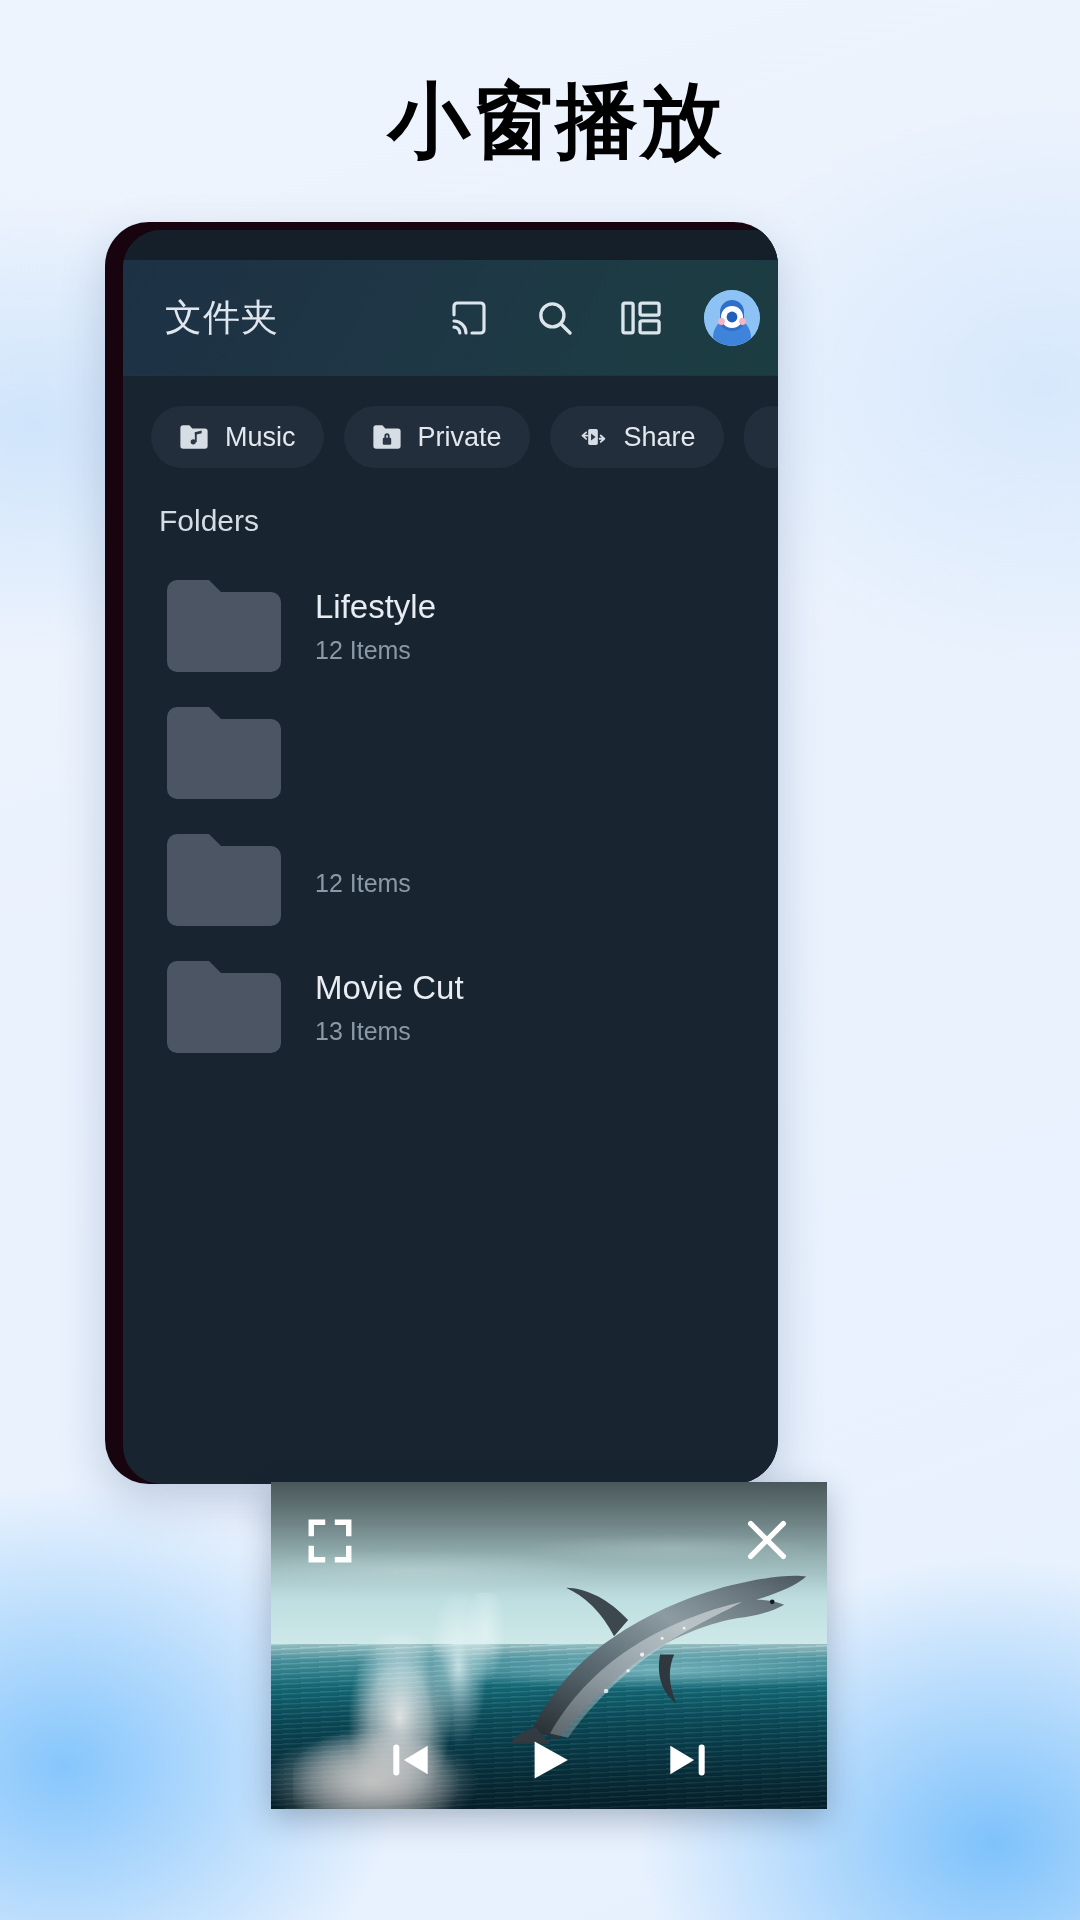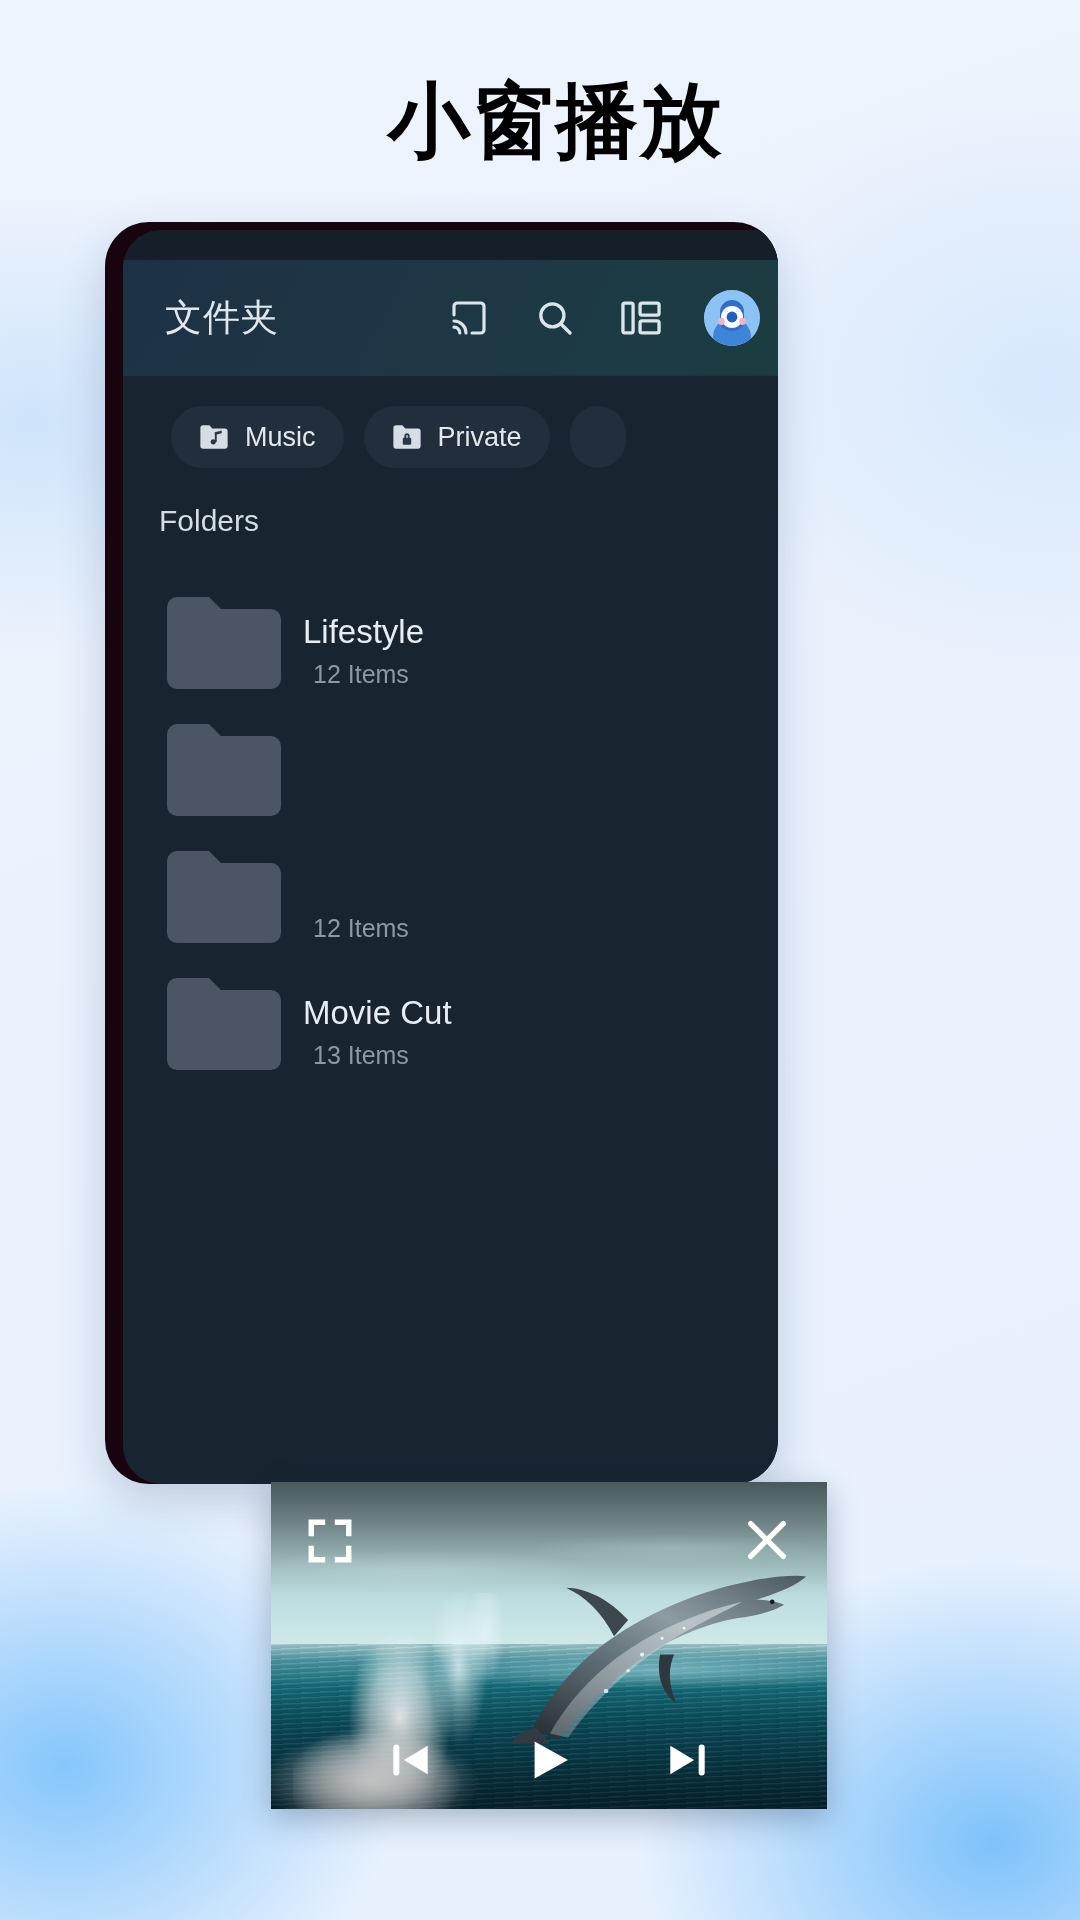--- a/index.html
+++ b/index.html
@@ -121,21 +121,21 @@
     align-items: center;
     justify-content: center;
     overflow: hidden;
     flex: none;
   }
 
   
   #chips {
     display: flex;
     gap: 20px;
-    padding: 30px 0 0 48px;
+    padding: 30px 0 0 28px;
     white-space: nowrap;
     text-align: center;
   }
 
   .chip {
     height: 62px;
     border-radius: 31px;
     background: #222e3b;
     display: flex;
     align-items: center;
@@ -157,22 +157,22 @@
     padding: 36px 0 6px 36px;
     font-size: 30px;
     color: #d4dce4;
   }
 
   
   #folder-list { padding: 18px 0 0 44px; }
 
   .folder-row {
     display: flex;
-    align-items: flex-end;
-    gap: 22px;
+    align-items: center;
+    gap: 34px;
     height: 127px;
     margin-bottom: 0;
   }
 
   .folder-thumb {
     width: 114px;
     height: 92px;
     flex: none;
     position: relative;
   }
@@ -181,21 +181,20 @@
   .folder-name {
     font-size: 33px;
     color: #e7edf3;
     line-height: 1.25;
     font-weight: 400;
   }
   .folder-count {
     font-size: 25px;
     color: #8b99a6;
     margin-top: 8px;
-    margin-left: 10px;
   }
 
   
   #pip {
     position: absolute;
     left: 271px;
     top: 1482px;
     width: 556px;
     height: 327px;
     overflow: hidden;
@@ -403,20 +402,31 @@
             <path d="M1 3.2A2.2 2.2 0 0 1 3.2 1h5.1l2.3 2.6h10.2A2.2 2.2 0 0 1 23 5.8v12A2.2 2.2 0 0 1 20.8 20H3.2A2.2 2.2 0 0 1 1 17.8z" fill="#d6dde5"></path>
             <g fill="#2b3746">
               <rect x="8.6" y="11.2" width="6.8" height="5.6" rx="1"></rect>
               <path d="M9.9 11.4v-1.9a2.1 2.1 0 0 1 4.2 0v1.9h-1.5v-1.9a0.6 0.6 0 0 0-1.2 0v1.9z"></path>
             </g>
           </svg>
         </span>
         <span class="chip-label">Private</span>
       </div>
 
+      <div class="chip">
+        <span class="chip-icon">
+          <svg width="34" height="26" viewBox="0 0 28 21">
+            <rect x="9.5" y="3" width="9" height="15" rx="1.6" fill="#d6dde5"></rect>
+            <path d="M12.2 7.2 L16.4 10.5 L12.2 13.8 Z" fill="#2b3746"></path>
+            <path d="M7.6 6.2 L4.2 9.2 L7.6 12.2 M4.6 9.2 H8.6" stroke="#d6dde5" stroke-width="1.7" fill="none" stroke-linecap="round" stroke-linejoin="round"></path>
+            <path d="M21.2 9.1 L24.6 12.1 L21.2 15.1 M24.2 12.1 H20.2" stroke="#d6dde5" stroke-width="1.7" fill="none" stroke-linecap="round" stroke-linejoin="round"></path>
+          </svg>
+        </span>
+        <span class="chip-label">Share</span>
+      </div>
 
       <div class="chip">
         
         
       </div>
 
     </div>
 
     <div id="section-title">Folders</div>
 

